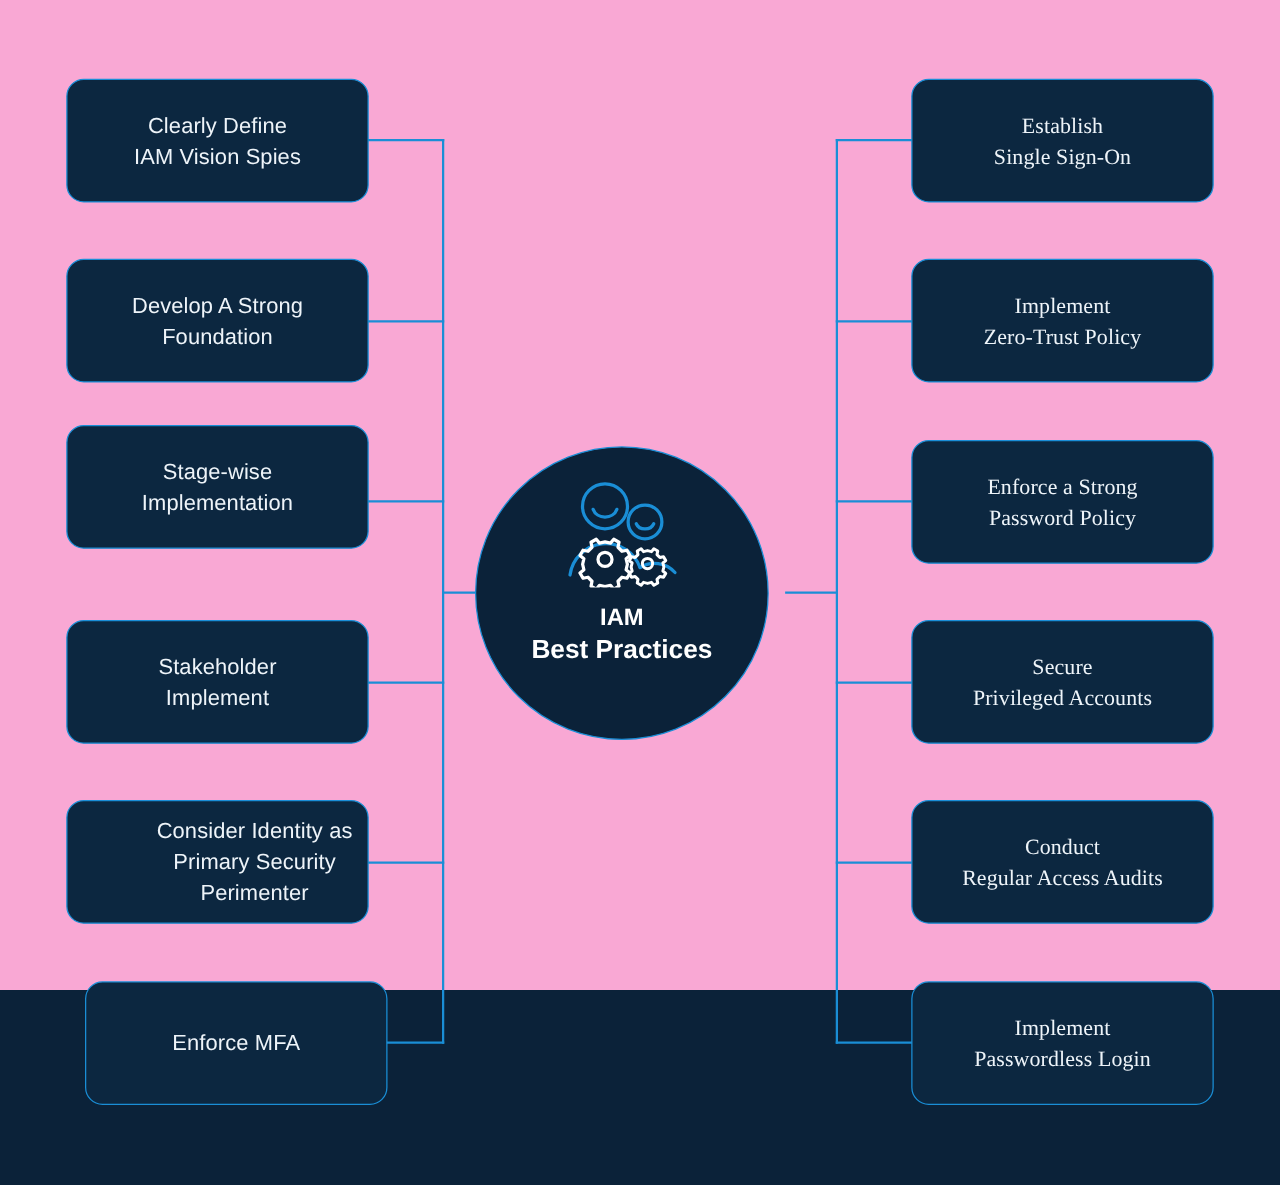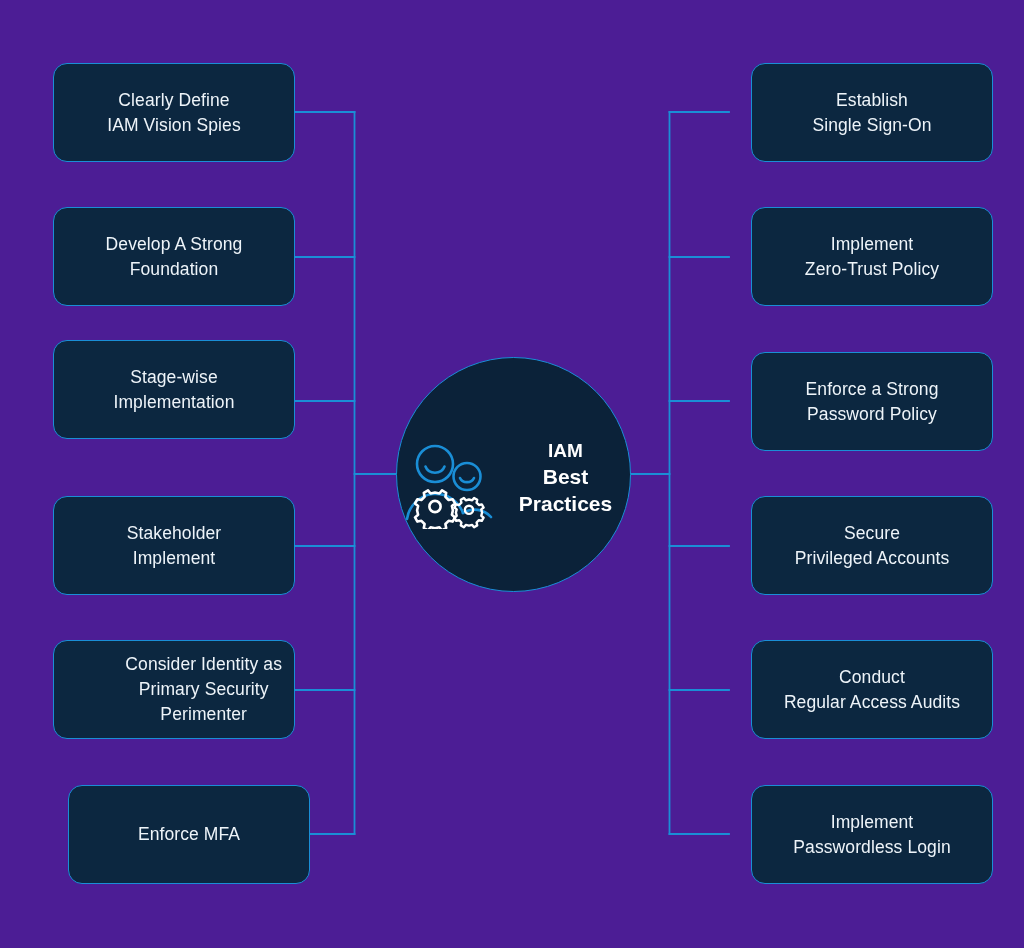--- a/index.html
+++ b/index.html
@@ -10,22 +10,22 @@
   }
   body {
     width: 1024px;
     height: 948px;
     font-family: "Liberation Sans", sans-serif;
     overflow: hidden;
   }
   #canvas {
     position: relative;
     width: 1024px;
-    height: 948px;
-    background: #4c1d95;
+    height: 792px;
+    background: #f9a8d4;
   }
 
   
   #connectors {
     position: absolute;
     left: 0;
     top: 0;
     width: 1024px;
     height: 948px;
     pointer-events: none;
@@ -48,36 +48,36 @@
     color: #eef4f9;
     font-size: 17.5px;
     line-height: 1.42;
     font-weight: 400;
     letter-spacing: 0.1px;
     padding: 0 12px;
     white-space: pre-line;
   }
 
   .col-left  { left: 53px; }
-  .col-right { left: 751px; }
+  .col-right { left: 729px; font-family: Liberation Serif, serif; }
 
   
   #hub {
     position: absolute;
-    left: 396px;
+    left: 380px;
     top: 357px;
     width: 233px;
     height: 233px;
     border-radius: 50%;
     border: 1.6px solid #1a8ed6;
     background: #0b2239;
     display: flex;
-    flex-direction: row;
+    flex-direction: column;
     align-items: center;
-    justify-content: flex-end;
+    justify-content: flex-start;
   }
   #hub-icon {
     margin-top: 26px;
   }
   #hub-text {
     margin-top: 8px;
     text-align: center;
     color: #ffffff;
     font-weight: bold;
     line-height: 1.28;

